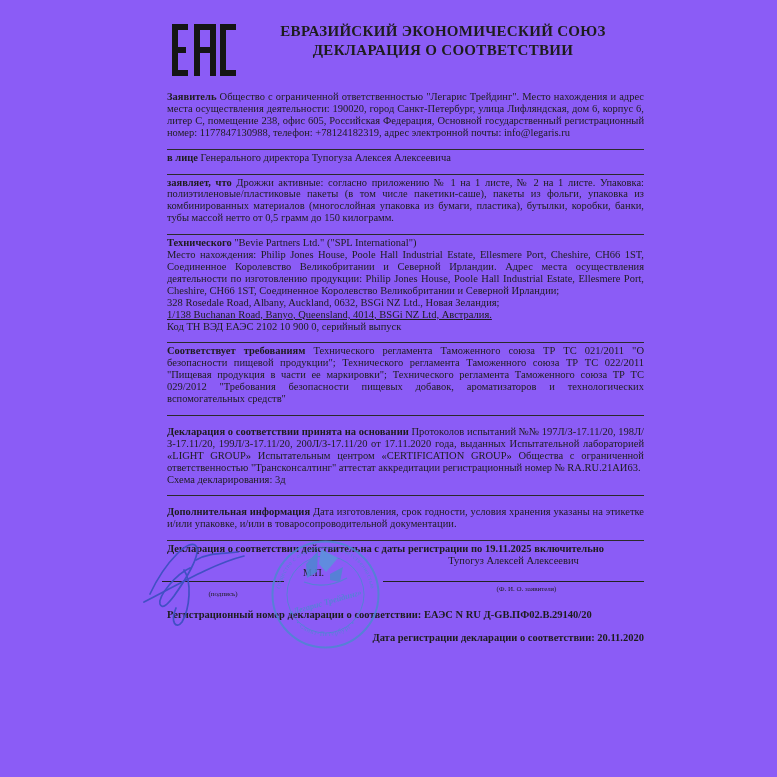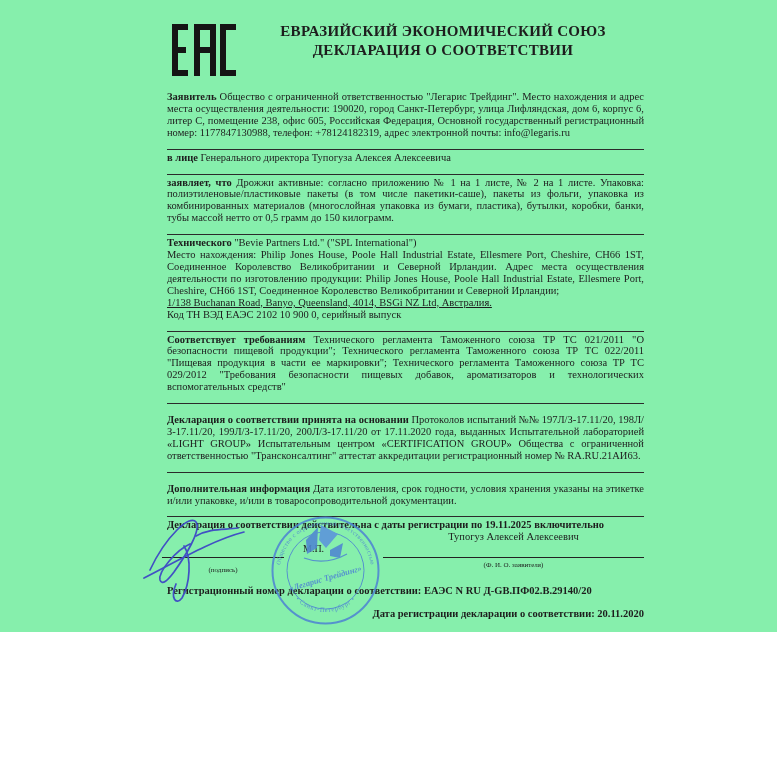--- a/index.html
+++ b/index.html
@@ -1,37 +1,37 @@
 <!DOCTYPE html>
 <html><head>
 <meta charset="utf-8">
 <style>
   html,body{margin:0;padding:0;background:#ffffff;}
-  .page{position:relative;width:777px;height:632px;background:#86efac;overflow:hidden;
+  .page{position:relative;width:777px;height:777px;background:#8b5cf6;overflow:hidden;
         font-family:"Liberation Serif", serif;color:#1d1d1d;}
   .eac-logo{position:absolute;left:172px;top:24px;}
   .hdr{position:absolute;left:240px;top:22px;width:406px;text-align:center;
        font-weight:bold;font-size:15px;line-height:19px;letter-spacing:.3px;}
   .body{position:absolute;left:167px;top:91px;width:477px;font-size:10.5px;
         line-height:11.9px;text-align:justify;}
   .sec{border-bottom:1.4px solid #2b2b2b;padding-bottom:10px;margin-bottom:2px;}
   .sec p,.sec div{margin:0;}
   p{margin:0;}
   b.lbl{font-weight:bold;}
   .gap-top{margin-top:10px;}
   .bold-line{font-weight:bold;text-align:left;}
   .sig-row{position:relative;height:46px;z-index:2;}
   .sig-svg{position:absolute;left:-35px;top:-25px;z-index:3;}
   .stamp-svg{position:absolute;left:101px;top:-18px;z-index:3;opacity:.88;}
   .mp{position:absolute;left:136px;top:12px;font-size:10px;color:#1d1d1d;z-index:1;}
   .sig-line{position:absolute;left:-5px;top:26px;width:122px;border-bottom:1px solid #222;}
   .sig-cap{position:absolute;left:-5px;top:34px;width:122px;text-align:center;font-size:7px;}
   .fio-name{position:absolute;left:216px;top:0;width:261px;text-align:center;font-size:10.5px;}
   .fio-line{position:absolute;left:216px;top:26px;width:261px;border-bottom:1px solid #222;}
-  .fio-cap{position:absolute;left:216px;top:29px;width:261px;text-align:center;font-size:7px;}
+  .fio-cap{position:absolute;left:229px;top:29px;width:261px;text-align:center;font-size:7px;}
   .reg{font-weight:bold;text-align:left;margin-top:8px;}
   .reg2{font-weight:bold;text-align:right;margin-top:11px;}
 </style>
 </head>
 <body>
 
 <div class="page">
 
   <div class="eac-logo">
     <svg width="64" height="52" viewBox="0 0 64 52">
@@ -66,30 +66,32 @@
       <p style="text-align:left;font-family:Liberation Serif, serif;"><b class="lbl">в лице</b> <span>Генерального директора Тупогуза Алексея Алексеевича</span></p>
     </div>
 
     <div class="sec">
       <p><b class="lbl">заявляет, что</b> <span>Дрожжи активные: согласно приложению № 1 на 1 листе, № 2 на 1 листе. Упаковка: полиэтиленовые/пластиковые пакеты (в том числе пакетики-саше), пакеты из фольги, упаковка из комбинированных материалов (многослойная упаковка из бумаги, пластика), бутылки, коробки, банки, тубы массой нетто от 0,5 грамм до 150 килограмм.</span></p>
     </div>
 
     <div class="sec">
       <div style="text-align:left;"><b class="lbl">Технического</b> <span>"Bevie Partners Ltd." ("SPL International")</span></div>
       <p>Место нахождения: Philip Jones House, Poole Hall Industrial Estate, Ellesmere Port, Cheshire, CH66 1ST, Соединенное Королевство Великобритании и Северной Ирландии. Адрес места осуществления деятельности по изготовлению продукции: Philip Jones House, Poole Hall Industrial Estate, Ellesmere Port, Cheshire, CH66 1ST, Соединенное Королевство Великобритании и Северной Ирландии;</p>
+      <div style="text-align:left;">328 Rosedale Road, Albany, Auckland, 0632, BSGi NZ Ltd., Новая Зеландия;</div>
       <div style="text-align:left;text-decoration:underline;">1/138 Buchanan Road, Banyo, Queensland, 4014, BSGi NZ Ltd, Австралия.</div>
       <div style="text-align:left;">Код ТН ВЭД ЕАЭС 2102 10 900 0, серийный выпуск</div>
     </div>
 
     <div class="sec">
       <p><b class="lbl">Соответствует требованиям</b> <span>Технического регламента Таможенного союза ТР ТС 021/2011 "О безопасности пищевой продукции"; Технического регламента Таможенного союза ТР ТС 022/2011 "Пищевая продукция в части ее маркировки"; Технического регламента Таможенного союза ТР ТС 029/2012 "Требования безопасности пищевых добавок, ароматизаторов и технологических вспомогательных средств"</span></p>
     </div>
 
     <div class="sec gap-top">
       <p><b class="lbl">Декларация о соответствии принята на основании</b> <span>Протоколов испытаний №№ 197Л/З-17.11/20, 198Л/З-17.11/20, 199Л/З-17.11/20, 200Л/З-17.11/20 от 17.11.2020 года, выданных Испытательной лабораторией «LIGHT GROUP» Испытательным центром «CERTIFICATION GROUP» Общества с ограниченной ответственностью "Трансконсалтинг" аттестат аккредитации регистрационный номер № RA.RU.21АИ63.</span></p>
+      <div style="text-align:left;">Схема декларирования: 3д</div>
     </div>
 
     <div class="sec gap-top">
       <p><b class="lbl">Дополнительная информация</b> <span>Дата изготовления, срок годности, условия хранения указаны на этикетке и/или упаковке, и/или в товаросопроводительной документации.</span></p>
     </div>
 
     <p class="bold-line">Декларация о соответствии действительна с даты регистрации по 19.11.2025 включительно</p>
 
     <div class="sig-row">
 

